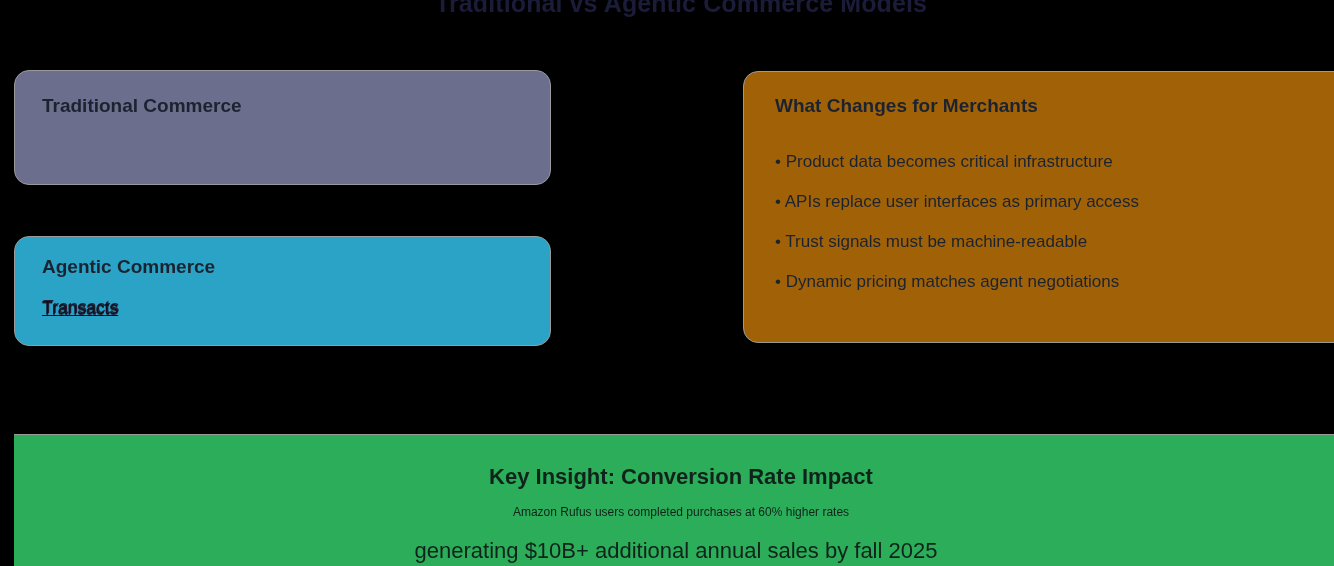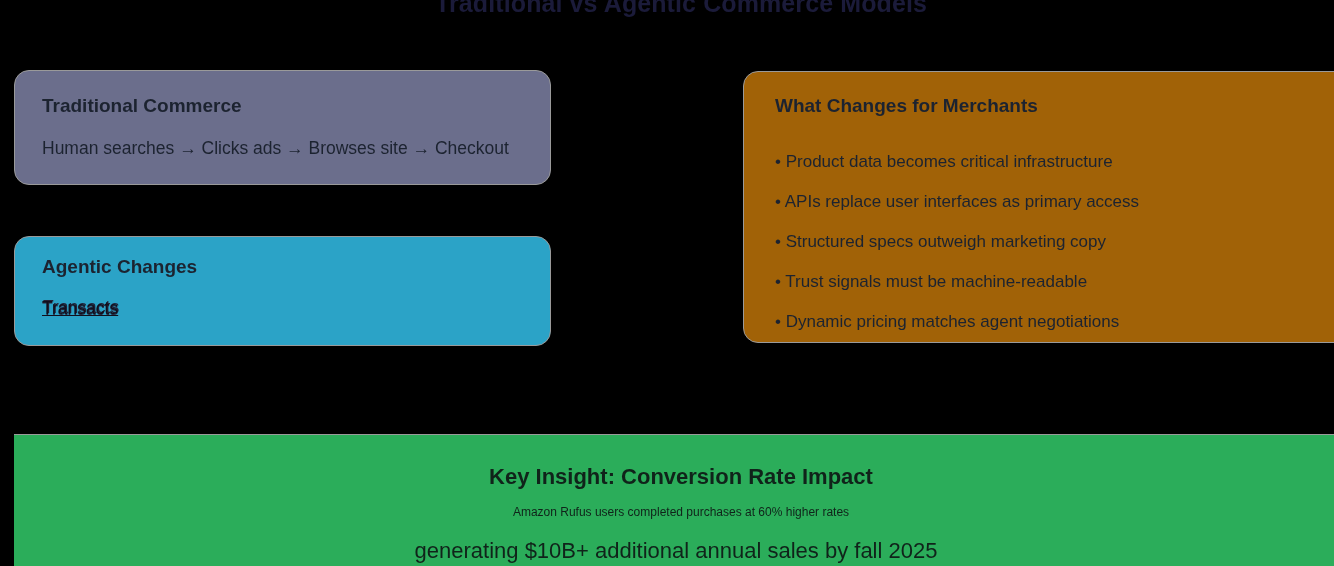--- a/index.html
+++ b/index.html
@@ -185,34 +185,32 @@
 </style>
 </head>
 <body>
 
 <div id="canvas">
 
   <div class="page-title">Traditional vs Agentic Commerce Models</div>
 
   <div class="panel" id="panel-traditional">
     <div class="panel-heading">Traditional Commerce</div>
-    <div class="panel-flow">Human searches → Clicks ads → Browses site → Checkout</div>
   </div>
 
   <div class="panel" id="panel-agentic">
-    <div class="panel-heading">Agentic Changes</div>
+    <div class="panel-heading">Agentic Commerce</div>
     <div class="panel-flow"><span class="overflow-word" style="position:relative;display:inline-block;"><span class="ghost">Transacts</span><span class="ghost2">Transacts</span><span style="position:relative;">Transacts</span></span></div>
   </div>
 
   <div class="panel" id="panel-merchants">
     <div class="panel-heading">What Changes for Merchants</div>
     <div class="bullet-list">
       <div class="bullet-item">• Product data becomes critical infrastructure</div>
       <div class="bullet-item">• APIs replace user interfaces as primary access</div>
-      <div class="bullet-item">• Structured specs outweigh marketing copy</div>
       <div class="bullet-item">• Trust signals must be machine-readable</div>
       <div class="bullet-item">• Dynamic pricing matches agent negotiations</div>
     </div>
   </div>
 
   <div class="panel" id="panel-insight">
     <div class="insight-title">Key Insight: Conversion Rate Impact</div>
     <div class="insight-line1">Amazon Rufus users completed purchases at 60% higher rates</div>
     <div class="insight-line2">generating $10B+ additional annual sales by fall 2025</div>
   </div>

